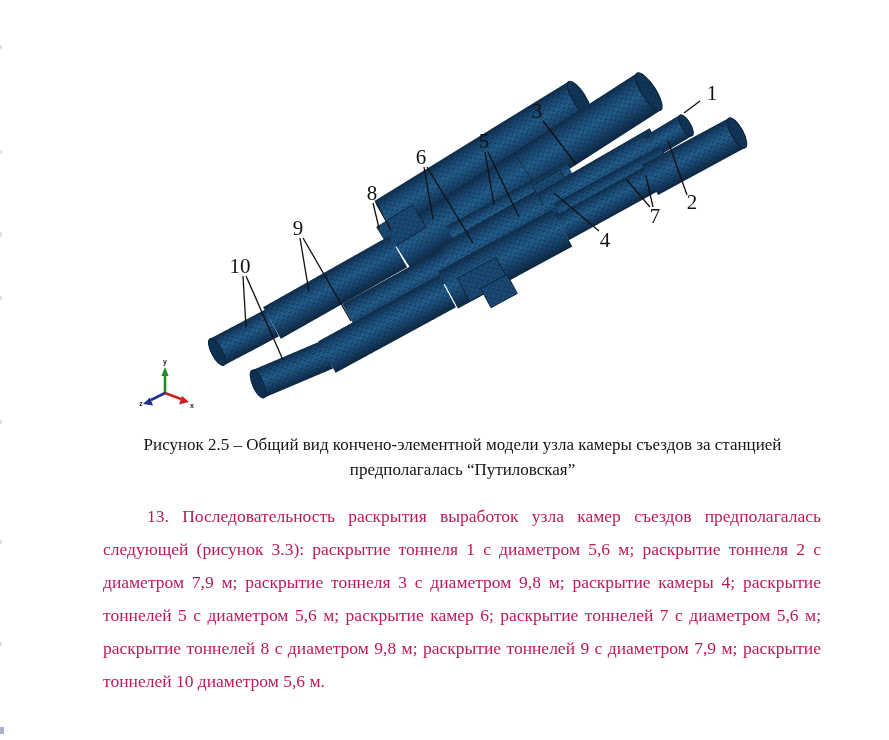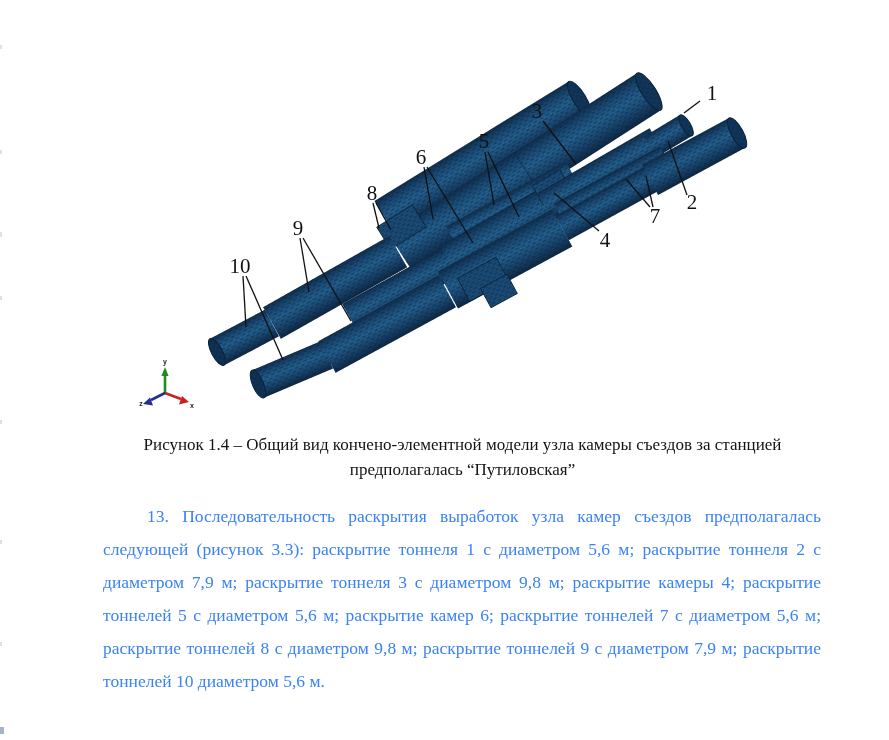--- a/index.html
+++ b/index.html
@@ -17,21 +17,21 @@
     position:absolute;left:100px;right:64px;top:432px;
     text-align:center;
     font-size:17px;line-height:25px;
     color:#131313;
   }
   .body-text{
     position:absolute;left:103px;right:68px;top:500px;
     font-size:17.5px;line-height:33px;
     text-align:justify;text-justify:inter-word;
     text-indent:44px;
-    color:#3b82f6;
+    color:#be185d;
     margin:0;
   }
   .artifact{position:absolute;background:#c9c9c9;opacity:.55;}
   .artifact.blue{background:#8fa0c0;opacity:.8;}
   svg text.callout{
     font-family:"Liberation Serif", serif;
     font-size:21px;fill:#111;
   }
   svg text.axis-letter{
     font-family:"Liberation Sans", sans-serif;
@@ -207,19 +207,19 @@
       <line x1="165" y1="393" x2="151" y2="400" stroke="#20308f" stroke-width="2.6"></line>
       <polygon points="143,404 153,405.5 150,397.5" fill="#20308f"></polygon>
       <text class="axis-letter" x="165" y="364" text-anchor="middle">y</text>
       <text class="axis-letter" x="192" y="408" text-anchor="middle">x</text>
       <text class="axis-letter" x="141" y="406" text-anchor="middle">z</text>
     </g>
   </svg>
   </div>
 
   <div class="caption">
-    <span>Рисунок 1.4 – Общий вид кончено-элементной модели узла камеры съездов за станцией</span><br>
+    <span>Рисунок 2.5 – Общий вид кончено-элементной модели узла камеры съездов за станцией</span><br>
     <span>предполагалась “Путиловская”</span>
   </div>
 
   <p class="body-text">13. Последовательность раскрытия выработок узла камер съездов предполагалась следующей (рисунок 3.3): раскрытие тоннеля 1 с диаметром 5,6 м; раскрытие тоннеля 2 с диаметром 7,9 м; раскрытие тоннеля 3 с диаметром 9,8 м; раскрытие камеры 4; раскрытие тоннелей 5 с диаметром 5,6 м; раскрытие камер 6; раскрытие тоннелей 7 с диаметром 5,6 м; раскрытие тоннелей 8 с диаметром 9,8 м; раскрытие тоннелей 9 с диаметром 7,9 м; раскрытие тоннелей 10 диаметром 5,6 м.</p>
 
 </div>
 
 </body></html>

